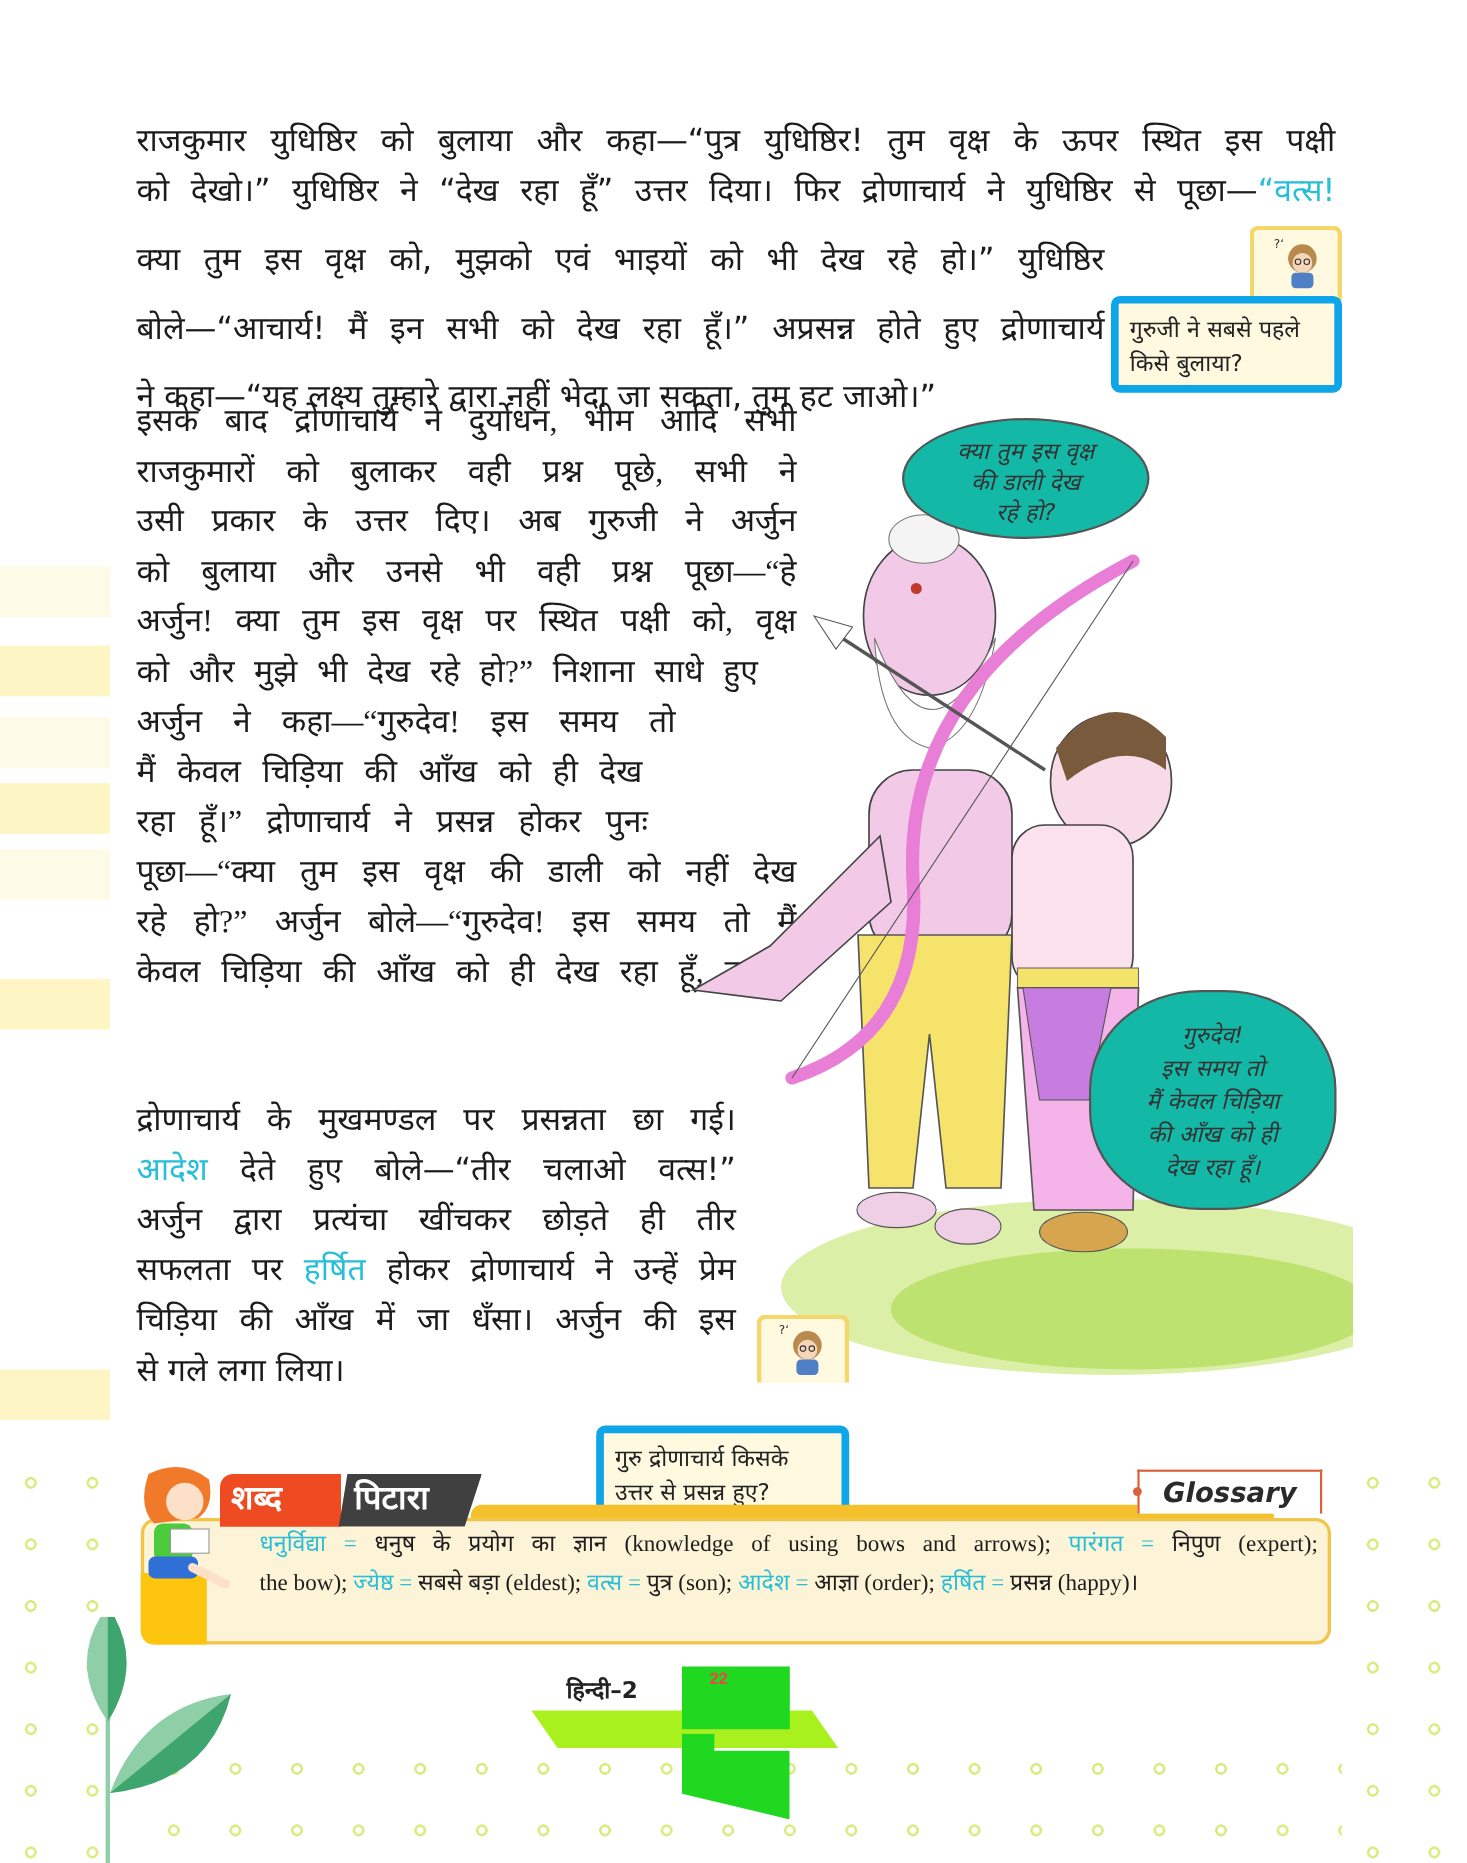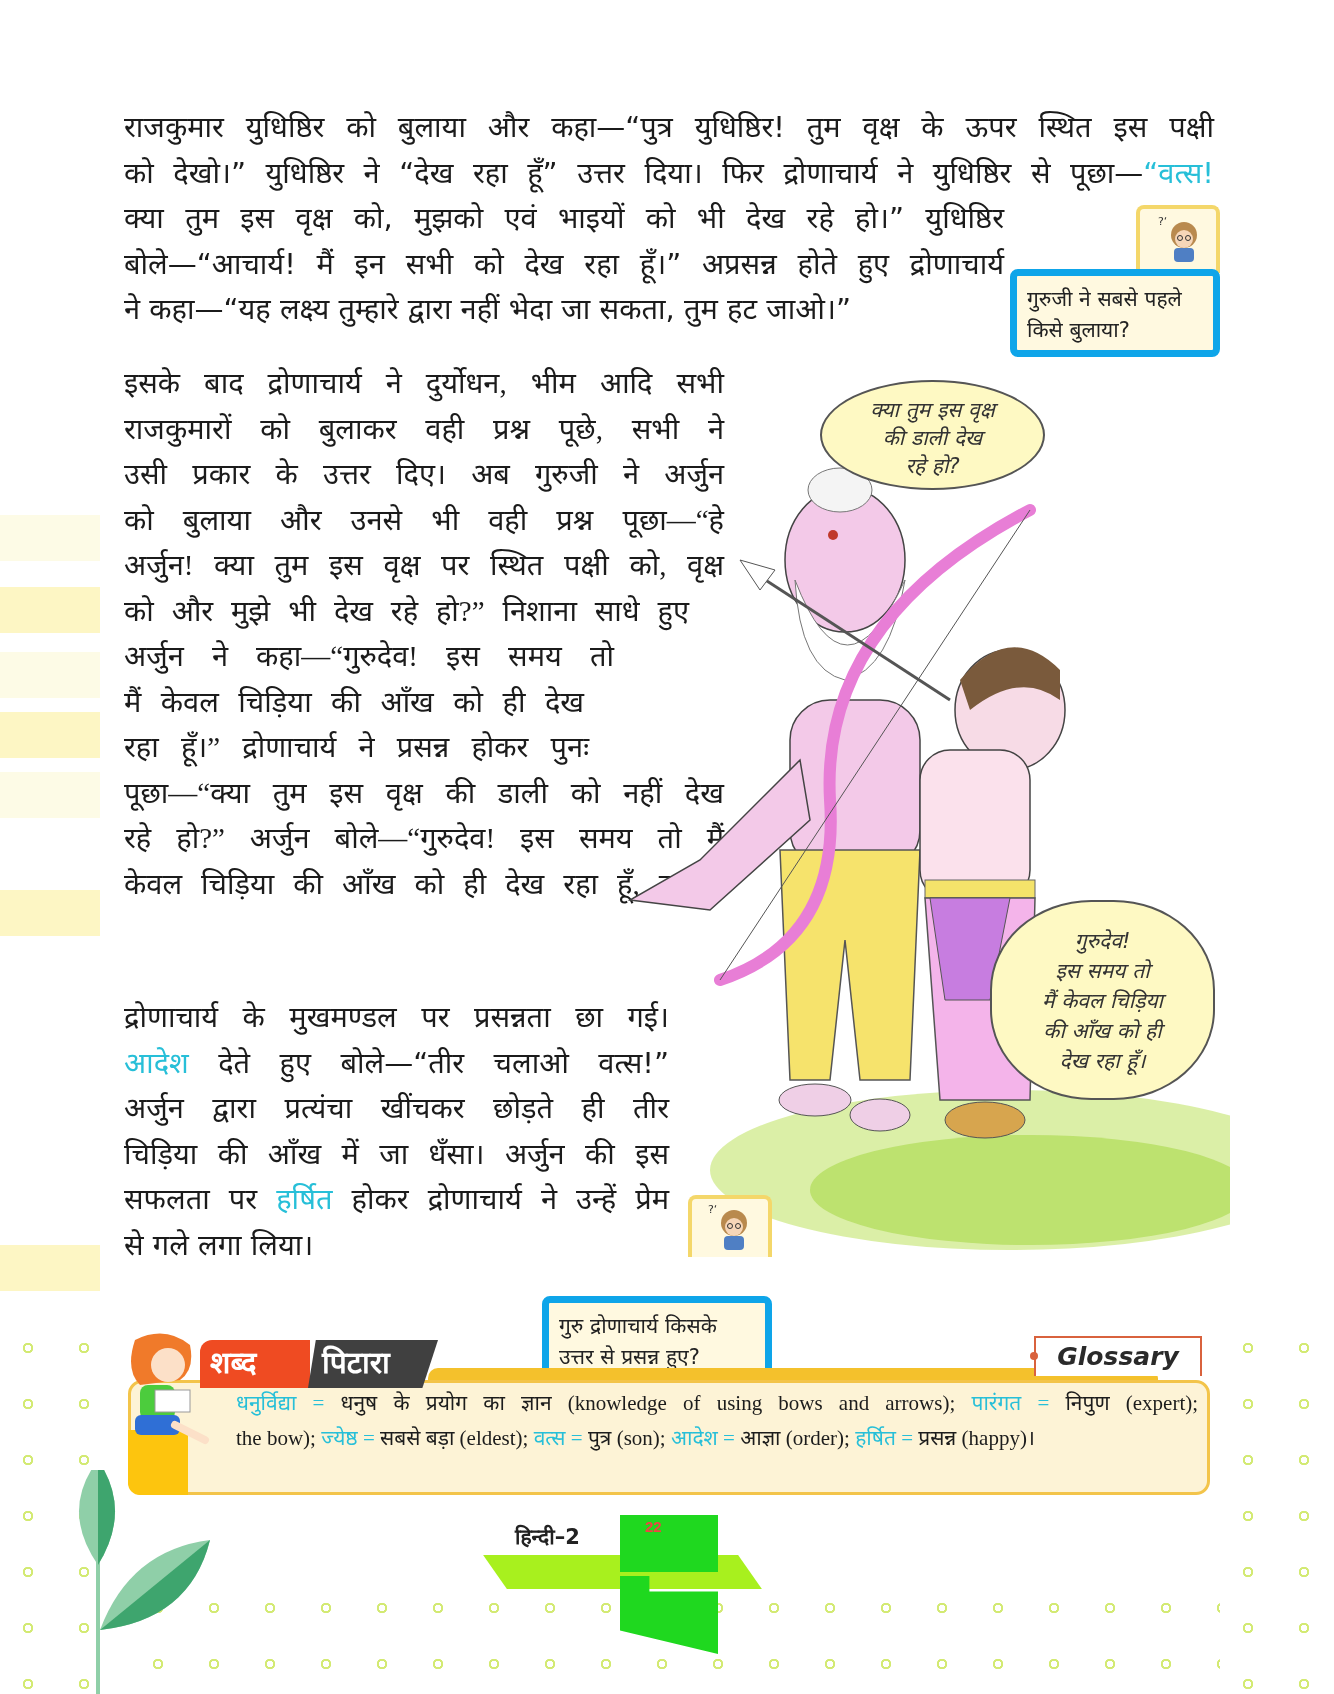--- a/index.html
+++ b/index.html
@@ -11,41 +11,41 @@
   .stripe.a { background: #fdfbe6; }
   .stripe.b { background: #fdf6c4; }
 
   
   .para { position: absolute; font-size: 29px; line-height: 45.5px; color: #1b1b1b; }
   .para .ln { display: block; white-space: nowrap; text-align: justify; text-align-last: justify; }
   .para .ln.last { text-align-last: left; }
   .kw { color: #27bfd8; }
 
   #p1 { left: 124px; top: 105px; width: 1090px; }
-  #p1 .ln.short { width: 880px; }
+  #p1 .ln.short { width: 880px; margin-top: 17px; }
   #p2 { left: 124px; top: 361px; width: 600px; font-family: Liberation Serif, serif; }
   #p3 { left: 124px; top: 995px; width: 545px; }
 
   
   .qbox { position: absolute; }
   .qbox .body {
     position: absolute; background: #fff9e0; border: 7px solid #0ea5e9;
     border-radius: 8px; font-size: 21px; line-height: 31px; padding: 8px 10px;
     color: #222;
   }
   .qbox .tab {
     position: absolute; background: #fff9e0; border: 4px solid #f4d76a;
     border-bottom: none; border-radius: 8px 8px 0 0;
   }
   .qicon { position: absolute; width: 48px; height: 48px; }
 
   
   #illustration { position: absolute; left: 590px; top: 380px; width: 640px; height: 880px; }
   .bubble {
-    position: absolute; background: #fef9c3; border: 2px solid #555;
+    position: absolute; background: #14b8a6; border: 2px solid #555;
     border-radius: 50%; font-family: "DejaVu Sans", sans-serif;
     font-style: italic; color: #333; text-align: center;
   }
 
   
   #glossary { position: absolute; left: 128px; top: 1330px; width: 1082px; height: 165px; }
   .g-box {
     position: absolute; left: 0; top: 50px; width: 1082px; height: 115px;
     background: #fdf3d6; border: 3px solid #f3c44a; border-radius: 14px;
   }
@@ -141,22 +141,22 @@
   <span class="ln" style="width:465px">रहा हूँ।” द्रोणाचार्य ने प्रसन्न होकर पुनः</span>
   <span class="ln" style="width:600px">पूछा—“क्या तुम इस वृक्ष की डाली को नहीं देख</span>
   <span class="ln" style="width:600px">रहे हो?” अर्जुन बोले—“गुरुदेव! इस समय तो मैं</span>
   <span class="ln" style="width:600px">केवल चिड़िया की आँख को ही देख रहा हूँ, उसका</span>
 </div>
 
 <div id="p3" class="para">
   <span class="ln" style="width:545px">द्रोणाचार्य के मुखमण्डल पर प्रसन्नता छा गई।</span>
   <span class="ln" style="width:545px"><span class="kw">आदेश</span><span> देते हुए बोले—“तीर चलाओ वत्स!”</span></span>
   <span class="ln" style="width:545px">अर्जुन द्वारा प्रत्यंचा खींचकर छोड़ते ही तीर</span>
+  <span class="ln" style="width:545px"><span>सफलता पर </span><span class="kw">हर्षित</span><span> होकर द्रोणाचार्य ने उन्हें प्रेम</span></span>
   <span class="ln" style="width:545px">चिड़िया की आँख में जा धँसा। अर्जुन की इस</span>
-  <span class="ln" style="width:545px"><span>सफलता पर </span><span class="kw">हर्षित</span><span> होकर द्रोणाचार्य ने उन्हें प्रेम</span></span>
   <span class="ln last">से गले लगा लिया।</span>
 </div>
 
 <div id="illustration">
   <svg width="640" height="880" viewBox="0 0 640 880">
 
     <ellipse cx="420" cy="790" rx="300" ry="80" fill="#cfe98a" opacity="0.75"></ellipse>
     <ellipse cx="440" cy="810" rx="220" ry="55" fill="#a9d84a" opacity="0.6"></ellipse>
 
     <rect x="200" y="320" width="130" height="170" rx="40" fill="#f3c9e8" stroke="#444" stroke-width="1.5"></rect>

